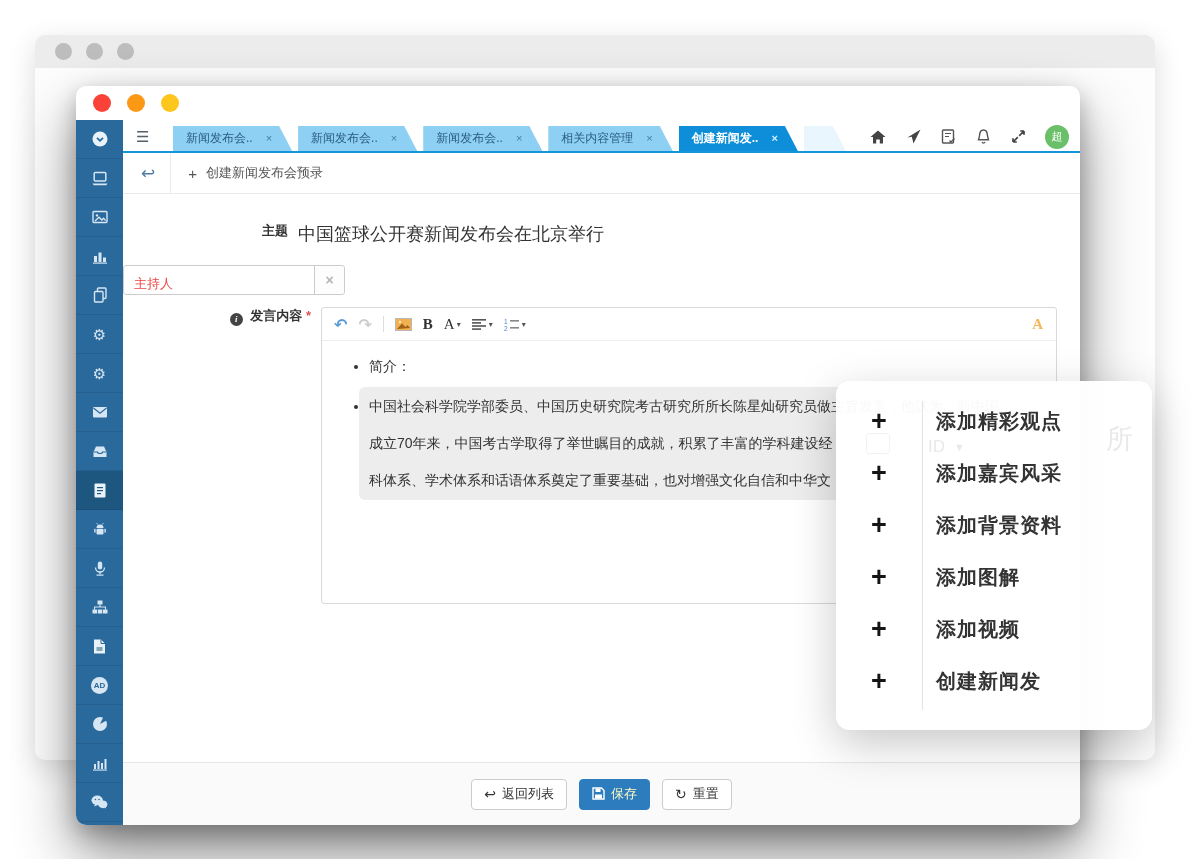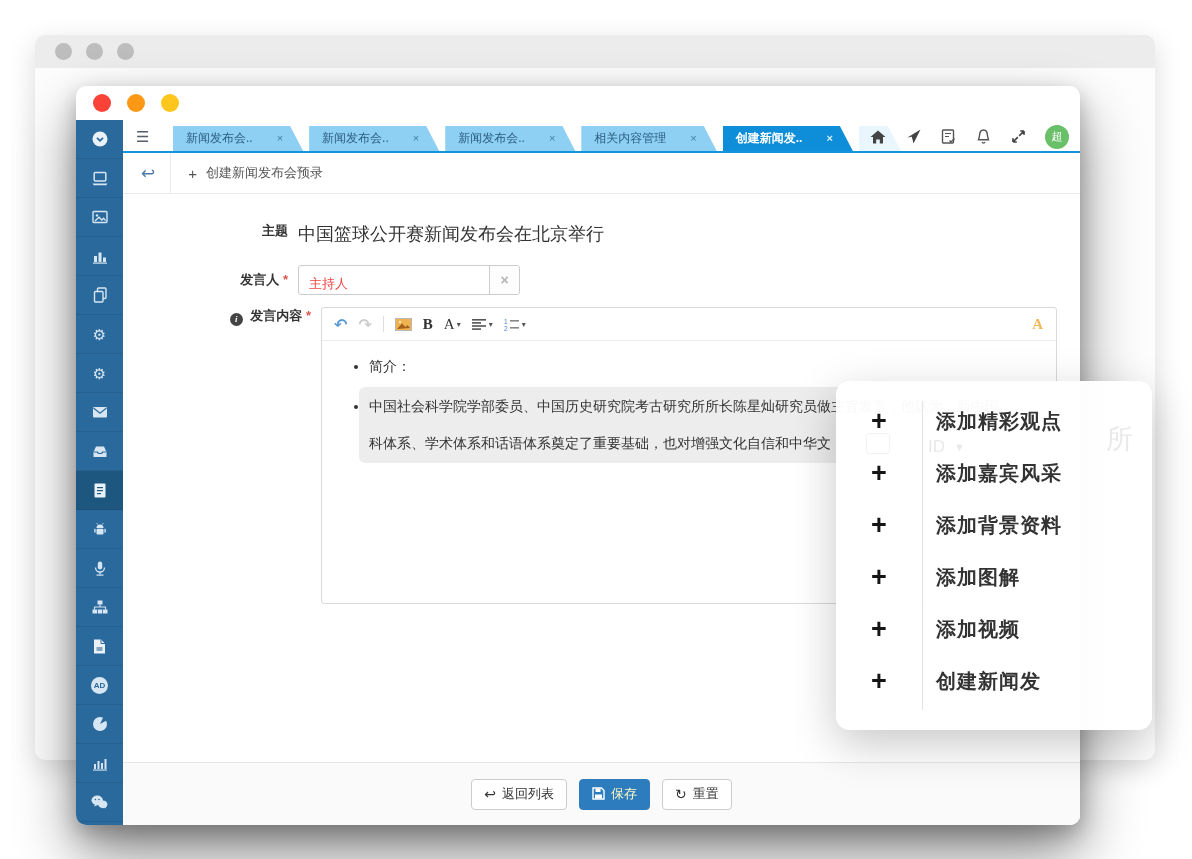--- a/index.html
+++ b/index.html
@@ -33,21 +33,21 @@
 
   
   .main { flex: 1; position: relative; background: #fff; overflow: hidden; }
 
   
   .tabstrip { position: relative; height: 33px; background: #fff; }
   .tabstrip::after { content: ""; position: absolute; left: 0; right: 0; bottom: 0; height: 2px; background: #1296db; }
   .hamburger { position: absolute; left: 13px; top: 8px; font-size: 15px; color: #55606a; cursor: pointer; }
   .tabs { position: absolute; left: 50px; bottom: 2px; display: flex; gap: 6px; }
   .tab { height: 25px; line-height: 25px; padding: 0 20px 0 13px; font-size: 12px;
-    background: #8dd0f3; color: #2c5d80; display: flex; align-items: flex-end; gap: 24px;
+    background: #8dd0f3; color: #2c5d80; display: flex; align-items: flex-end; gap: 13px;
     clip-path: polygon(0 0, calc(100% - 13px) 0, 100% 100%, 0 100%); cursor: pointer; white-space: nowrap; }
   .tab .x { font-size: 11px; color: #44809f; }
   .tab.active { background: #0e8ed9; color: #fff; font-weight: bold; }
   .tab.active .x { color: #d8effb; }
   .tab-stub { width: 42px; height: 25px; background: #eaf6fd;
     clip-path: polygon(0 0, calc(100% - 13px) 0, 100% 100%, 0 100%); }
 
   .hdr-icons { position: absolute; right: 11px; top: 0; height: 33px; display: flex; align-items: center; gap: 18px; }
   .hicon { cursor: pointer; display: flex; align-items: center; }
   .avatar { width: 24px; height: 24px; border-radius: 50%; background: #6abf69; color: #fff;
@@ -365,24 +365,20 @@
         </div>
 
         <div class="form">
 
           <div class="frow row-topic">
             <div class="flabel">主题</div>
             <div class="topic-value">中国篮球公开赛新闻发布会在北京举行</div>
           </div>
 
           <div class="frow row-speaker">
-            <div class="flabel">
-              <span>发言人</span>
-              <span class="req">*</span>
-            </div>
             <div class="input-group">
               <input type="text" value="主持人" style="">
               <span class="input-clear">×</span>
             </div>
           </div>
 
           <div class="frow row-content">
             <div class="flabel">
               <span class="info-dot">i</span>
               <span>发言内容</span>
@@ -425,20 +421,21 @@
                   <span class="caret">▾</span>
                 </span>
                 <span class="t-full">A</span>
               </div>
               <div class="econtent">
                 <ul>
                   <li>简介：</li>
                   <li>
                     <div class="hl-block">
                       <div class="hl-line">中国社会科学院学部委员、中国历史研究院考古研究所所长陈星灿研究员做主旨发言，他认为，新中国</div>
+                      <div class="hl-line">成立70年来，中国考古学取得了举世瞩目的成就，积累了丰富的学科建设经</div>
                       <div class="hl-line">科体系、学术体系和话语体系奠定了重要基础，也对增强文化自信和中华文</div>
                     </div>
                   </li>
                 </ul>
               </div>
             </div>
           </div>
         </div>
 
         <div class="footer">

